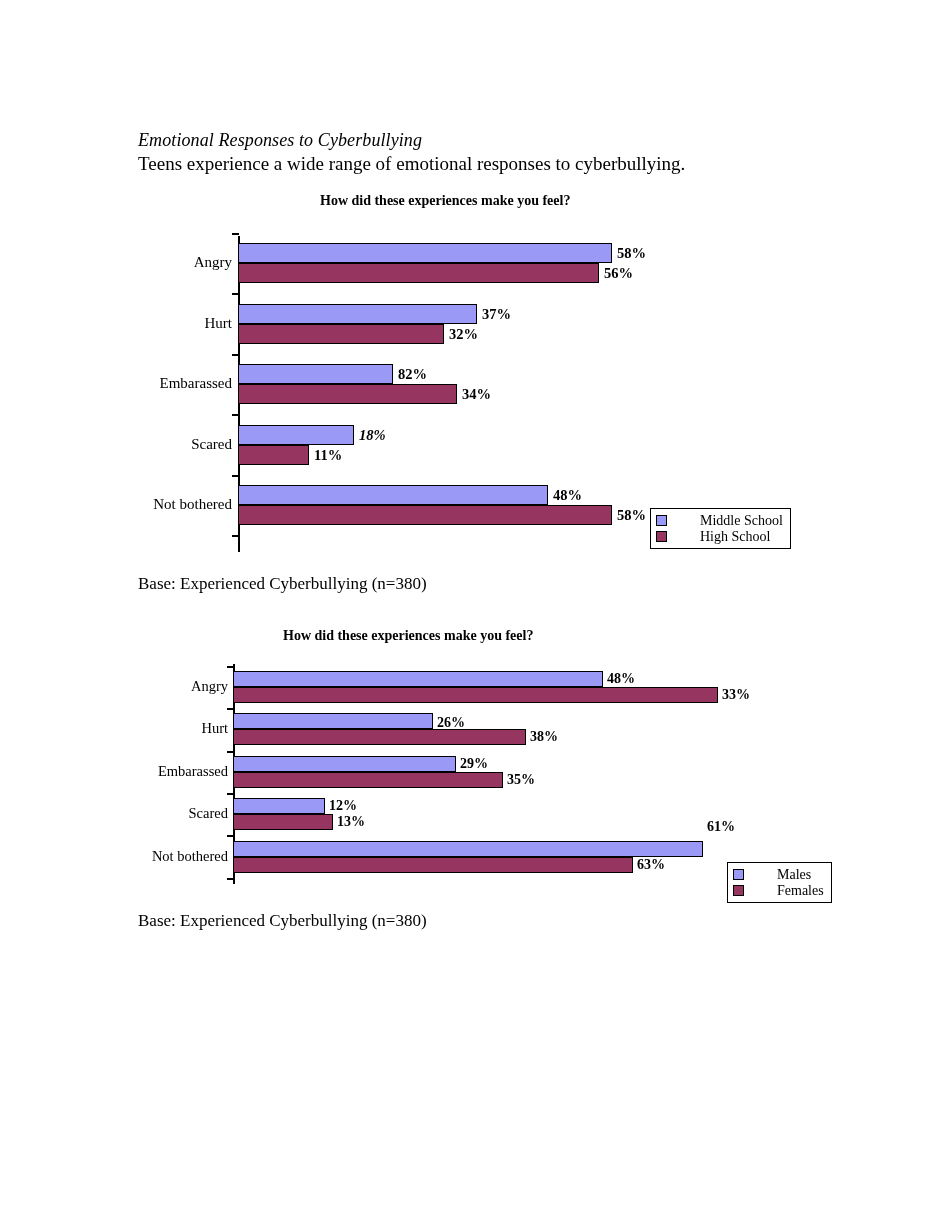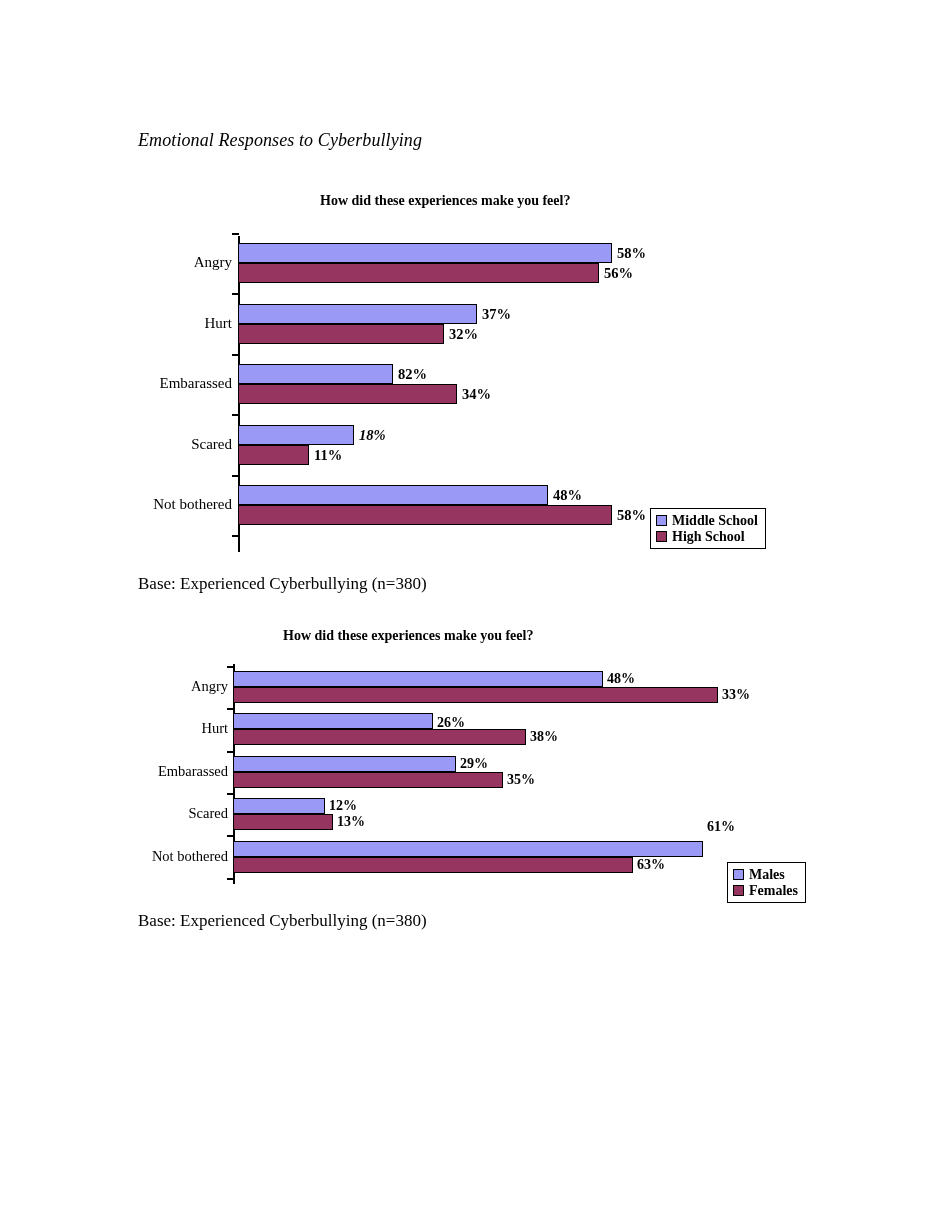--- a/index.html
+++ b/index.html
@@ -124,32 +124,34 @@
     height: 11px;
     border: 1.3px solid #000000;
     box-sizing: border-box;
     margin-right: 5px;
     flex: none;
   }
   .legend-swatch.series0 { background: #9a9af6; }
   .legend-swatch.series1 { background: #96355f; }
   .legend-text {
     font-size: 14px;
-    font-weight: bold;
+    font-weight: normal;
+    margin-left: 28px;
   }
   #legend1 { left: 650px; top: 508px; }
   #legend2 { left: 727px; top: 862px; }
 </style>
 </head>
 <body>
 
 <div class="page">
 
   <div class="doc-heading">Emotional Responses to Cyberbullying</div>
 
+  <div class="doc-intro">Teens experience a wide range of emotional responses to cyberbullying.</div>
 
   <div class="chart-title" id="chart1-title">How did these experiences make you feel?</div>
 
   <div class="chart" id="chart1">
       <div class="axis-line" style="left: 238px; top: 236px; height: 316px;"></div>
       <div class="tick" style="left: 232px; top: 233px;"></div>
       <div class="tick" style="left: 232px; top: 293px;"></div>
       <div class="tick" style="left: 232px; top: 354px;"></div>
       <div class="tick" style="left: 232px; top: 414px;"></div>
       <div class="tick" style="left: 232px; top: 475px;"></div>

